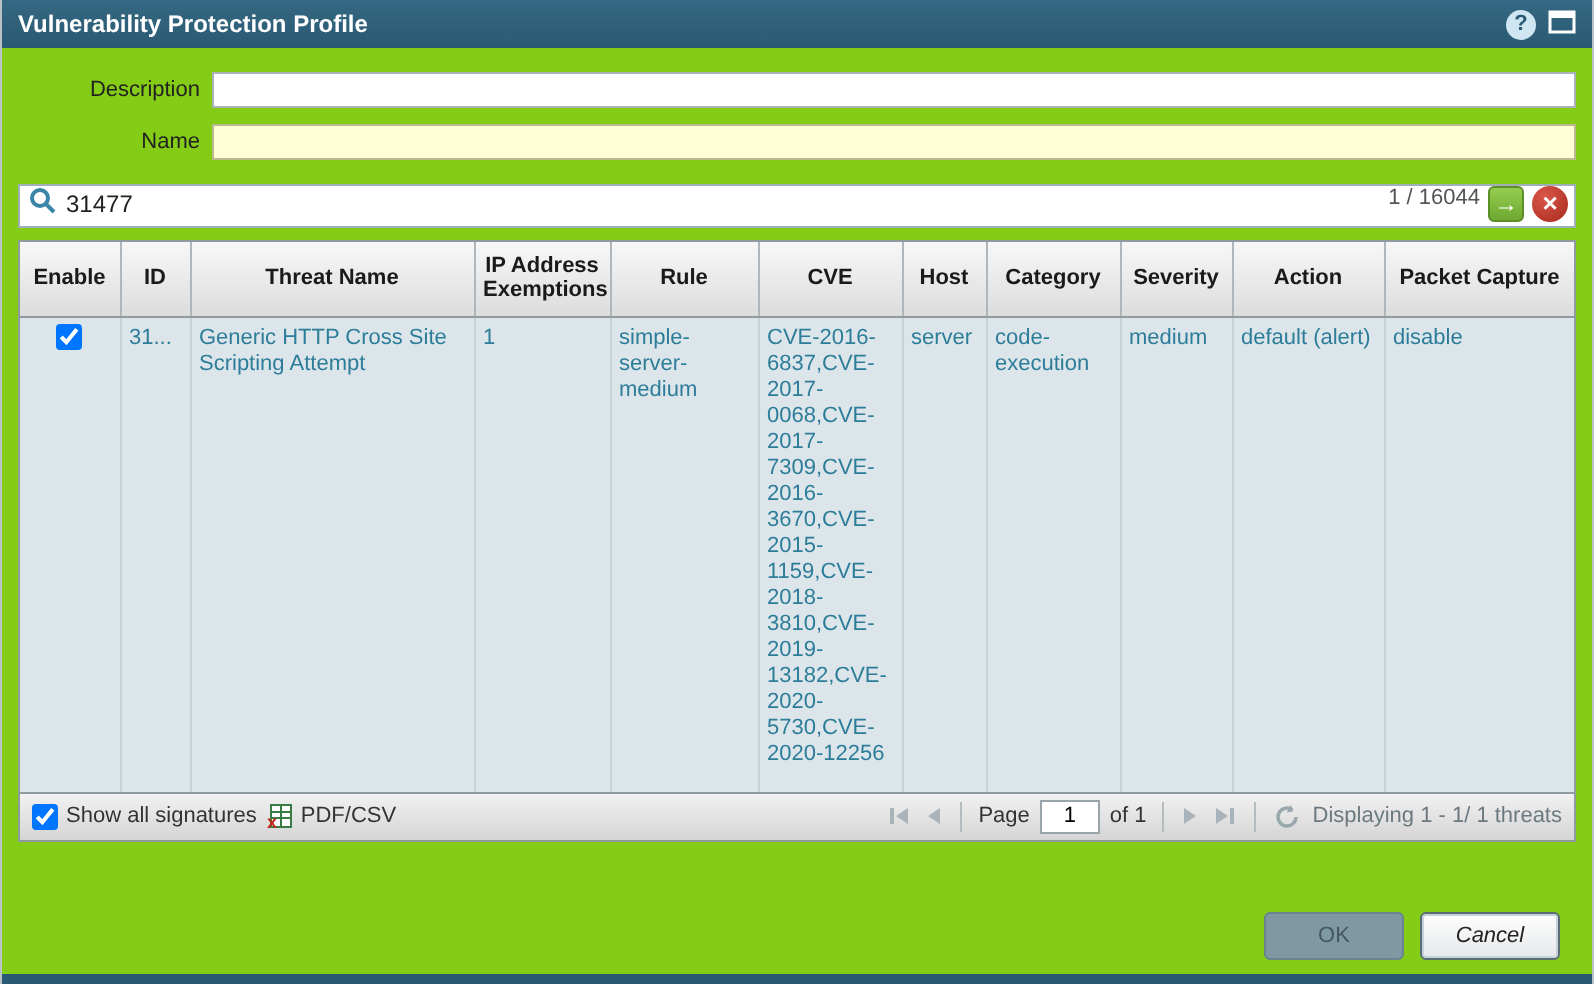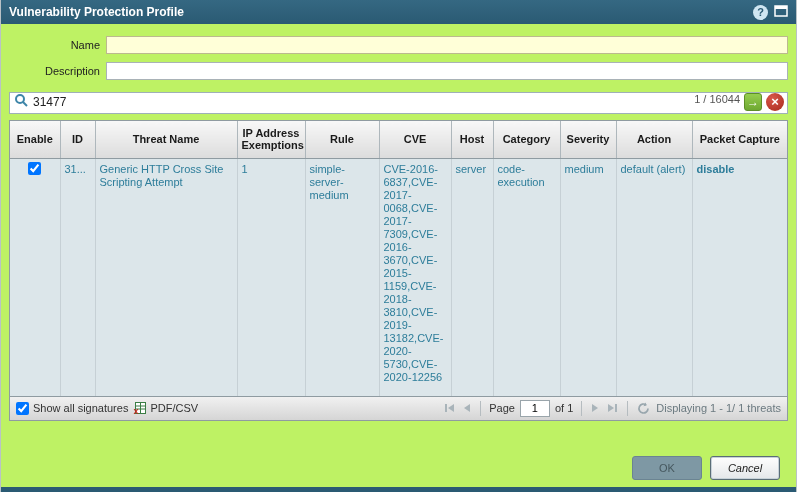--- a/index.html
+++ b/index.html
@@ -2,21 +2,21 @@
 <html><head>
 <meta charset="utf-8">
 <style>
   * { box-sizing: border-box; margin: 0; padding: 0; }
   html,body { background:#f2f2f2; }
   body { font-family: "Liberation Sans", sans-serif; font-size: 11px; color:#222; }
 
   .dialog {
     position: relative;
     width: 797px; height: 492px;
-    background: #bef264;
+    background: #84cc16;
     border-left: 1px solid #b9c2c6;
     border-right: 1px solid #b9c2c6;
     overflow: hidden;
   }
 
   
   .titlebar {
     height: 24px;
     background: linear-gradient(#356882, #2a5a73);
     color: #fff;
@@ -96,21 +96,21 @@
     padding: 3px 4px; height: 37px; color: #1a1a1a; font-size: 11px;
     cursor: pointer;
   }
   thead th:last-child { border-right: none; }
   tbody td {
     border-right: 1px solid #c6d0d5;
     vertical-align: top; padding: 4px 4px;
     color: #2d7d9a; font-size: 11px; line-height: 13px;
     overflow-wrap: break-word;
   }
-  tbody td:last-child { border-right: none; font-weight: bold; }
+  tbody td:last-child { border-right: none; }
   td.center { text-align: center; padding-top: 3px; }
   tr.filler td { height: auto; }
   .link { cursor: pointer; margin-left: 40px; }
 
   
   .grid-footer {
     height: 24px;
     border-top: 1px solid #8f9ba1;
     background: linear-gradient(#f1f1f1, #d5d5d5);
     display: flex; align-items: center;
@@ -158,26 +158,26 @@
         <svg width="14" height="12" viewBox="0 0 14 12">
             <rect x="1" y="1" width="12" height="10" fill="none" stroke="#ffffff" stroke-width="1.5"></rect>
             <rect x="1" y="1" width="12" height="3" fill="#ffffff"></rect>
           </svg>
       </span>
     </span>
   </div>
 
   <div class="form">
     <div class="frow">
+      <label>Description</label>
+      <input type="text" value="" style="">
+    </div>
+    <div class="frow">
       <label>Name</label>
       <input class="required" type="text" value="" style="">
-    </div>
-    <div class="frow">
-      <label>Description</label>
-      <input type="text" value="" style="">
     </div>
   </div>
 
 
   <div class="searchbar">
     <span style="line-height:0;">
       <svg width="15" height="15" viewBox="0 0 15 15">
           <circle cx="6" cy="6" r="4" fill="none" stroke="#3d85a8" stroke-width="2"></circle>
           <line x1="9" y1="9" x2="13" y2="13" stroke="#3d85a8" stroke-width="2"></line>
         </svg>

